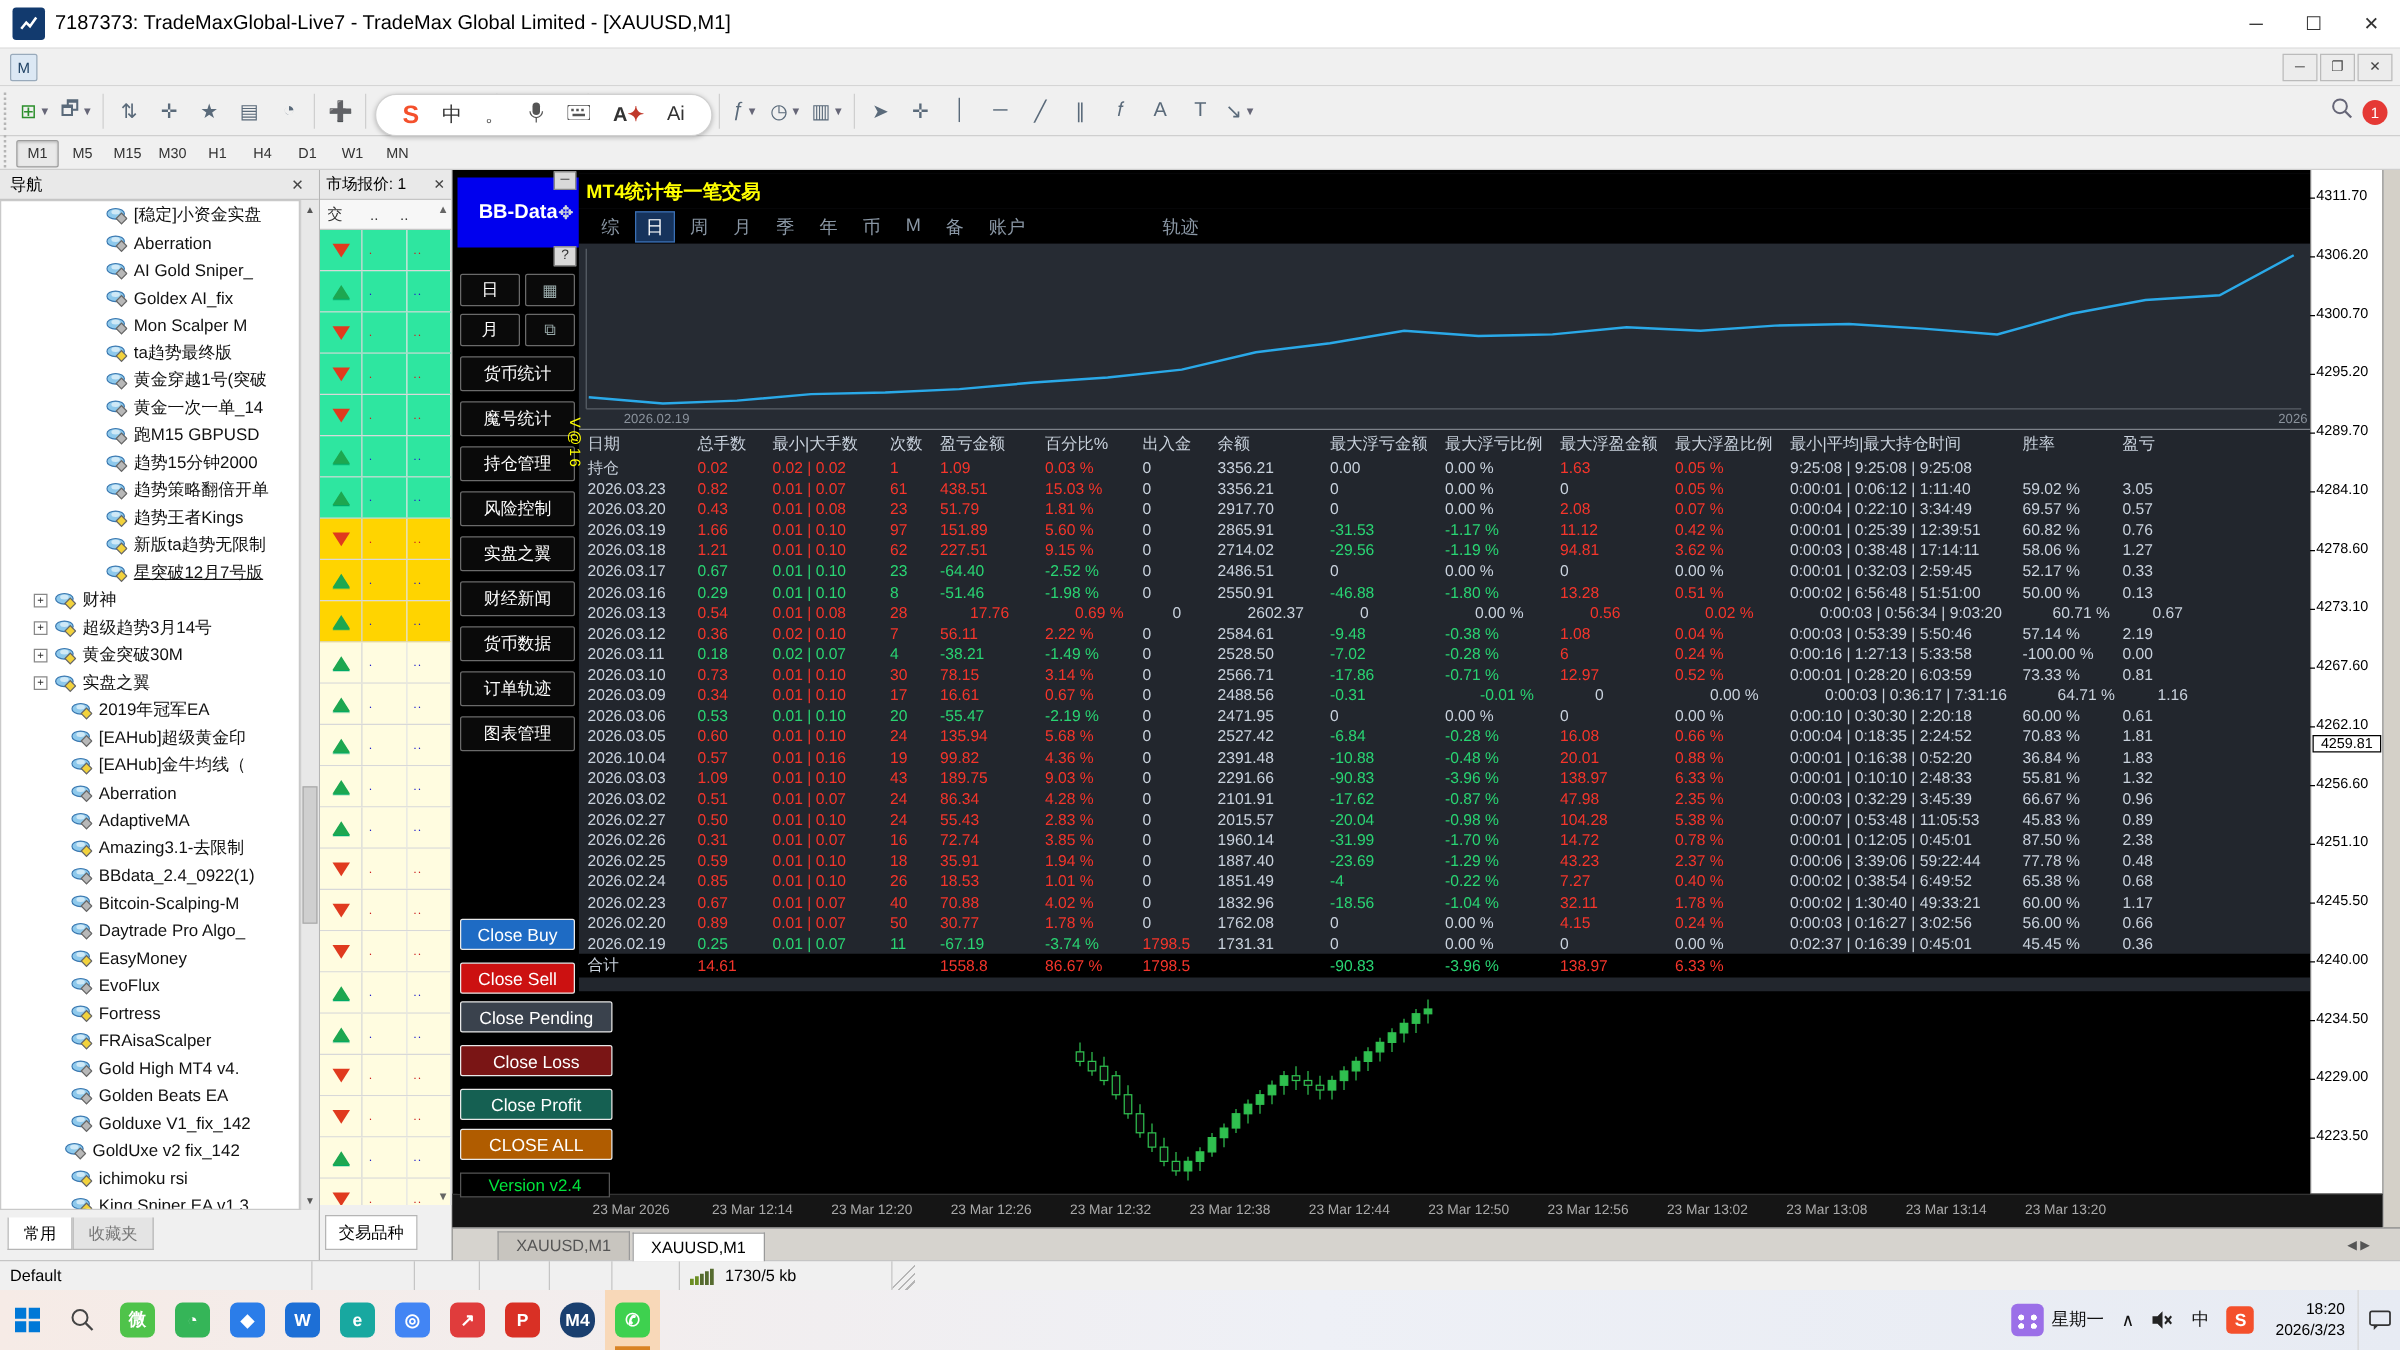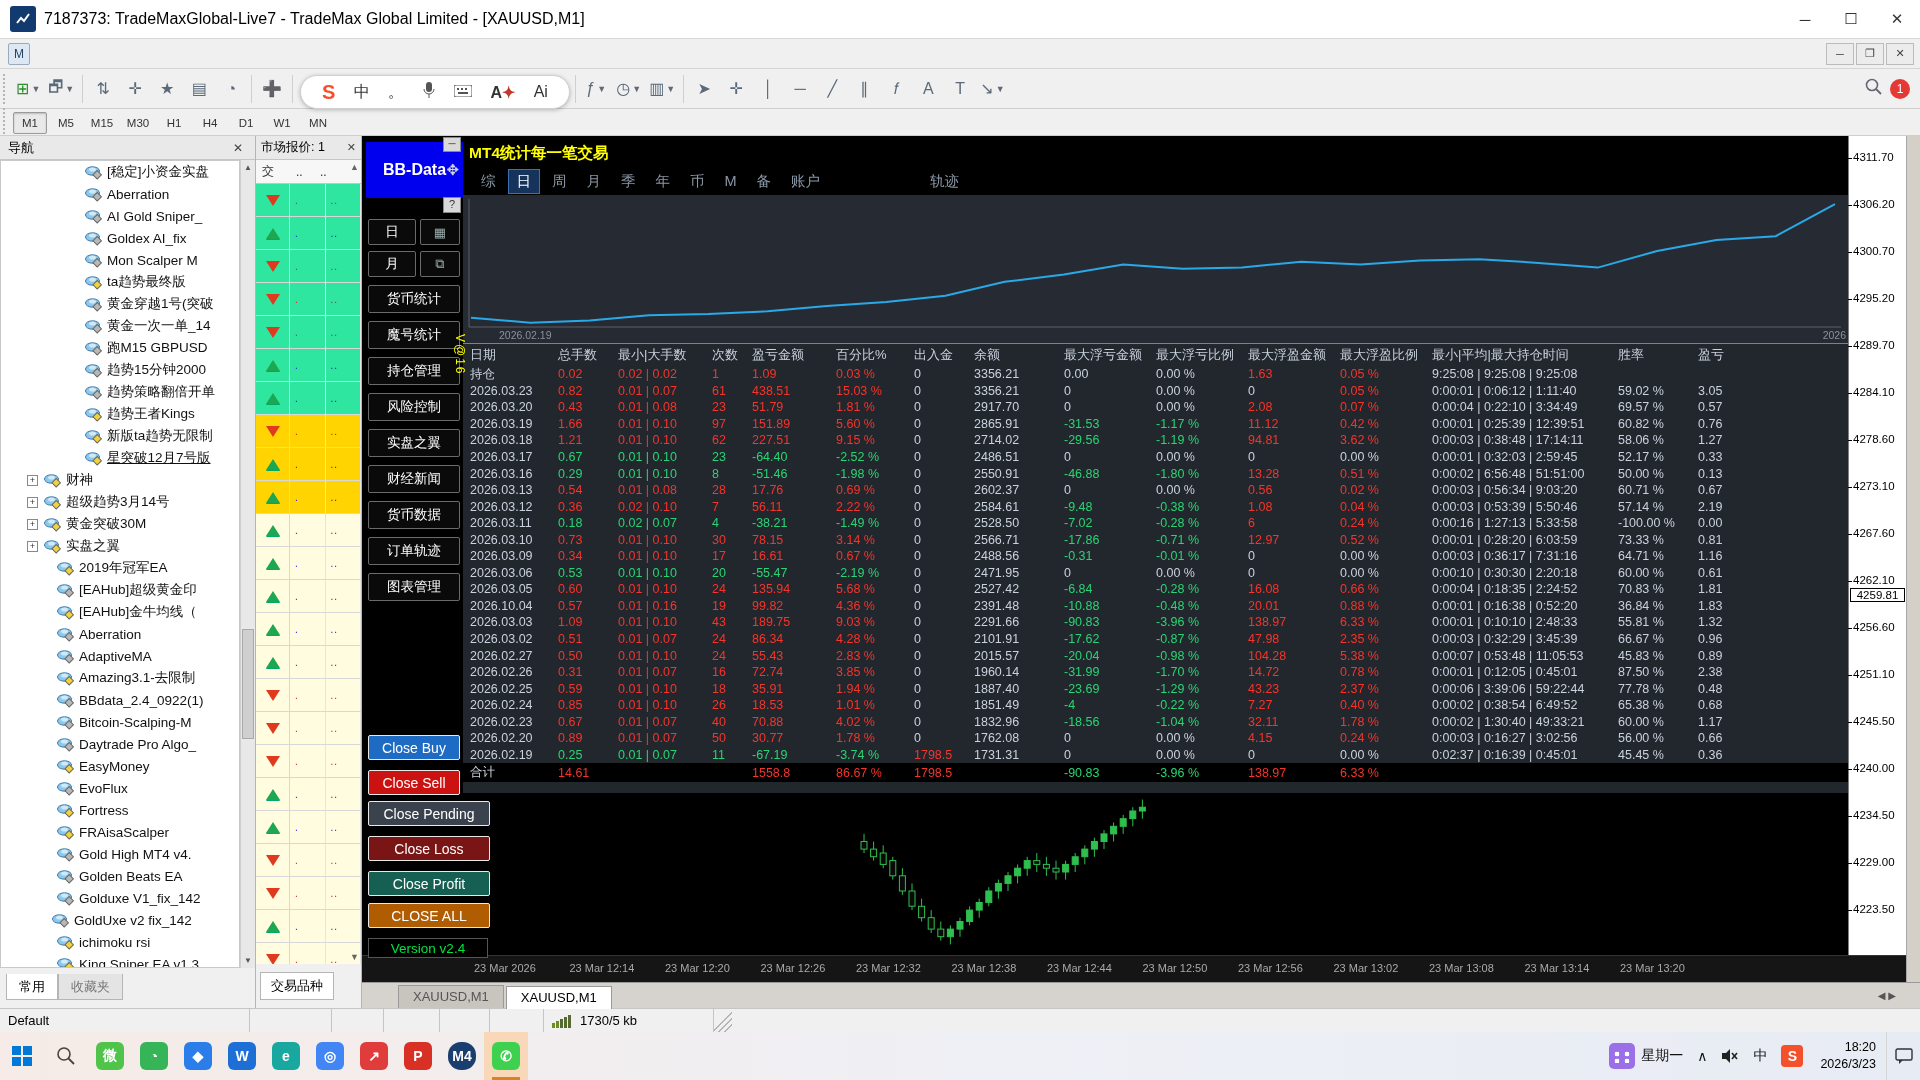--- a/index.html
+++ b/index.html
@@ -1100,21 +1100,21 @@
               <div class="st-cell r" style="width: 92px;">0.51 %</div>
               <div class="st-cell w" style="width: 186px;">0:00:02 | 6:56:48 | 51:51:00</div>
               <div class="st-cell w" style="width: 80px;">50.00 %</div>
               <div class="st-cell w" style="width: 56px;">0.13</div>
             </div>
             <div class="st-row">
               <div class="st-cell w" style="width: 88px;">2026.03.13</div>
               <div class="st-cell r" style="width: 60px;">0.54</div>
               <div class="st-cell r" style="width: 94px;">0.01 | 0.08</div>
               <div class="st-cell r" style="width: 40px;">28</div>
-              <div class="st-cell r" style="width: 84px;">17.76</div>
+              <div class="st-cell r" style="width: 84px; margin-left: 24px;">17.76</div>
               <div class="st-cell r" style="width: 78px;">0.69 %</div>
               <div class="st-cell w" style="width: 60px;">0</div>
               <div class="st-cell w" style="width: 90px;">2602.37</div>
               <div class="st-cell w" style="width: 92px;">0</div>
               <div class="st-cell w" style="width: 92px;">0.00 %</div>
               <div class="st-cell r" style="width: 92px;">0.56</div>
               <div class="st-cell r" style="width: 92px;">0.02 %</div>
               <div class="st-cell w" style="width: 186px;">0:00:03 | 0:56:34 | 9:03:20</div>
               <div class="st-cell w" style="width: 80px;">60.71 %</div>
               <div class="st-cell w" style="width: 56px;">0.67</div>
@@ -1173,21 +1173,21 @@
             <div class="st-row">
               <div class="st-cell w" style="width: 88px;">2026.03.09</div>
               <div class="st-cell r" style="width: 60px;">0.34</div>
               <div class="st-cell r" style="width: 94px;">0.01 | 0.10</div>
               <div class="st-cell r" style="width: 40px;">17</div>
               <div class="st-cell r" style="width: 84px;">16.61</div>
               <div class="st-cell r" style="width: 78px;">0.67 %</div>
               <div class="st-cell w" style="width: 60px;">0</div>
               <div class="st-cell w" style="width: 90px;">2488.56</div>
               <div class="st-cell g" style="width: 92px;">-0.31</div>
-              <div class="st-cell g" style="width: 92px;">-0.01 %</div>
+              <div class="st-cell g" style="width: 92px; margin-left: 28px;">-0.01 %</div>
               <div class="st-cell w" style="width: 92px;">0</div>
               <div class="st-cell w" style="width: 92px;">0.00 %</div>
               <div class="st-cell w" style="width: 186px;">0:00:03 | 0:36:17 | 7:31:16</div>
               <div class="st-cell w" style="width: 80px;">64.71 %</div>
               <div class="st-cell w" style="width: 56px;">1.16</div>
             </div>
             <div class="st-row">
               <div class="st-cell w" style="width: 88px;">2026.03.06</div>
               <div class="st-cell g" style="width: 60px;">0.53</div>
               <div class="st-cell g" style="width: 94px;">0.01 | 0.10</div>

